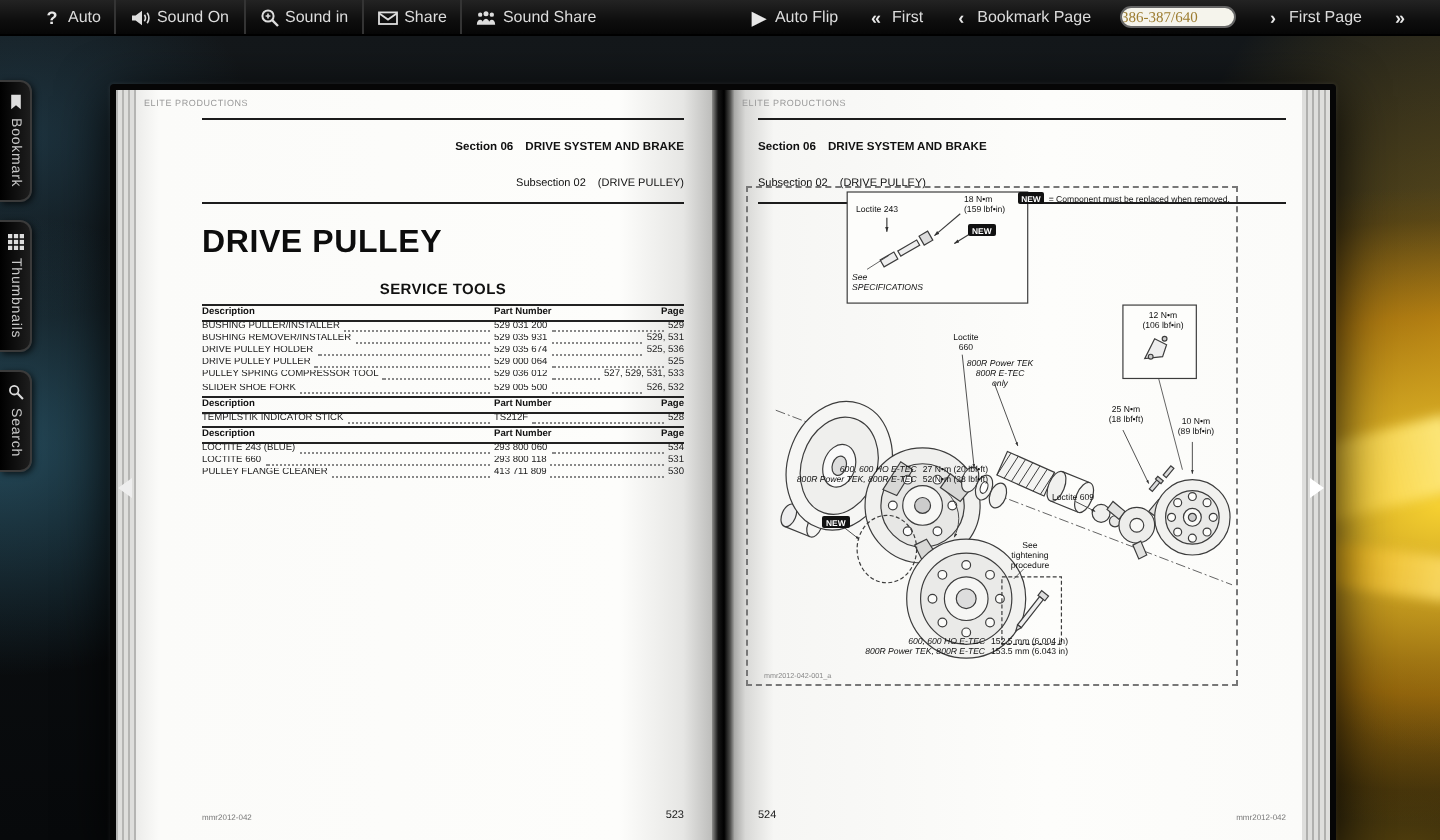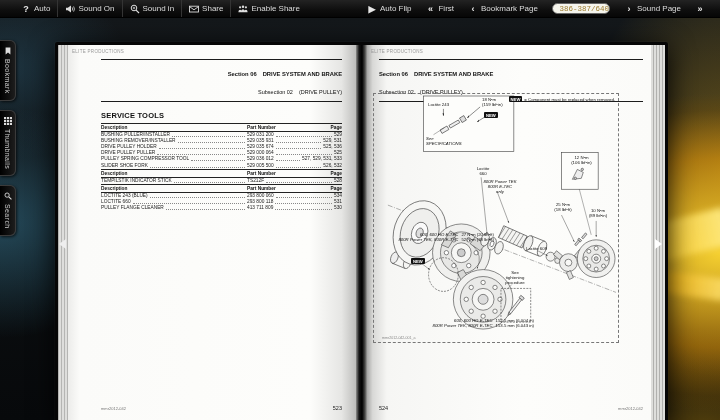--- a/index.html
+++ b/index.html
@@ -12,21 +12,21 @@
     background:linear-gradient(#232323,#0e0e0e 60%,#060606); border-bottom:1px solid #000;
     display:flex; justify-content:space-between; align-items:stretch; padding:0 8px 0 14px; }
   .tb-group { display:flex; align-items:stretch; }
   .tb-item { display:flex; align-items:center; gap:3px; color:#dcdcdc; font-size:8px;
     padding:0 7px; cursor:pointer; white-space:nowrap; }
   .tb-left .tb-item + .tb-item { border-left:1px solid #343434; }
   .tb-icon { display:inline-flex; align-items:center; justify-content:center; width:10px; height:10px; }
   .tb-icon svg { width:10px; height:10px; }
   .tb-icon-text { color:#e8e8e8; font-size:9px; line-height:10px; font-weight:bold; }
   .page-input { width:58px; height:11px; border:1px solid #666; border-radius:6px; background:#f5f4ec;
-    color:#9c7c30; font-size:7.5px; text-align:right; font-family:Liberation Mono, monospace; padding:0; }
+    color:#9c7c30; font-size:7.5px; text-align:left; font-family:Liberation Serif, serif; padding:0; }
 
   
   .main { position:absolute; left:0; right:0; top:18px; bottom:0;
     background:
       radial-gradient(320px 210px at 720px 235px, rgba(255,216,50,.95), rgba(255,170,10,.5) 45%, rgba(130,85,0,.18) 68%, transparent 76%),
       radial-gradient(210px 300px at 726px 150px, rgba(255,195,35,.38), transparent 70%),
       radial-gradient(260px 130px at 705px 405px, rgba(210,155,15,.35), transparent 72%),
       radial-gradient(210px 160px at 0px 205px, rgba(60,130,160,.5), transparent 72%),
       radial-gradient(170px 130px at 10px 50px, rgba(50,110,140,.33), transparent 70%),
       linear-gradient(180deg,#14181b 0%, #0b0e10 60%, #07090b 100%); }
@@ -67,21 +67,21 @@
   .hdr .l2 { font-size:5.5px; }
   .hdr .gap { display:inline-block; width:6px; }
   .pg-footer { position:absolute; bottom:10px; display:flex; justify-content:space-between; align-items:flex-end; }
   .foot-code { font-size:4px; color:#777; }
   .foot-num { font-size:5.5px; color:#222; }
 
   
   .lp-content { position:absolute; left:33px; right:14px; top:14px; color:#1a1a1a; }
   .lp-content .hdr { text-align:right; }
   .lp-title { font-size:16px; font-weight:bold; letter-spacing:.3px; margin:11px 0 3px; color:#0d0d0d; }
-  .sec-heading { font-size:7.5px; font-weight:bold; letter-spacing:.2px; margin:9px 0 2.5px; color:#111; }
+  .sec-heading { font-size:7.5px; font-weight:bold; letter-spacing:.2px; margin:9px 0 2.5px; color:#111;text-align:center; }
   .tbl-head { display:flex; border-top:1.6px solid #222; border-bottom:1px solid #222; font-weight:bold;
     font-size:4.8px; padding:1px 0; color:#111; }
   .th-desc { flex:0 0 146px; }
   .th-part { flex:1; }
   .tbl-row { display:flex; font-size:4.8px; line-height:6.2px; color:#222; }
   .cl { flex:0 0 146px; display:flex; overflow:hidden; }
   .cm { flex:1; display:flex; overflow:hidden; }
   .desc, .part, .pgv { white-space:nowrap; }
   .dots { flex:1; border-bottom:1px dotted #888; margin:0 2px 1.2px; }
   .lp-footer { left:33px; right:14px; }
@@ -145,42 +145,42 @@
           <span class="tb-icon">
             <svg viewBox="0 0 12 10">
               <g fill="#ddd">
                 <circle cx="2.5" cy="3" r="1.3"></circle>
                 <circle cx="6" cy="2.4" r="1.5"></circle>
                 <circle cx="9.5" cy="3" r="1.3"></circle>
                 <path d="M0.5 9c0-2 1-3 2-3s2 1 2 3zM3.8 9c0-2.4 1-3.6 2.2-3.6S8.2 6.6 8.2 9zM7.5 9c0-2 1-3 2-3s2 1 2 3z"></path>
               </g>
             </svg>
           </span>
-          <span class="tb-label">Enable Share</span>
+          <span class="tb-label">Sound Share</span>
         </div>
       </div>
     <div class="tb-group tb-right" id="tbRight">
         <div class="tb-item">
           <span class="tb-icon tb-icon-text">▶</span>
           <span class="tb-label">Auto Flip</span>
         </div>
         <div class="tb-item">
           <span class="tb-icon tb-icon-text">«</span>
           <span class="tb-label">First</span>
         </div>
         <div class="tb-item">
           <span class="tb-icon tb-icon-text">‹</span>
           <span class="tb-label">Bookmark Page</span>
         </div>
         <div class="tb-item">
           <input class="page-input" value="386-387/640" style="">
         </div>
         <div class="tb-item">
           <span class="tb-icon tb-icon-text">›</span>
-          <span class="tb-label">Sound Page</span>
+          <span class="tb-label">First Page</span>
         </div>
         <div class="tb-item">
           <span class="tb-icon tb-icon-text">»</span>
         </div>
       </div>
   </div>
 
   <div class="main">
     <div class="ray ray1"></div>
     <div class="ray ray2"></div>
@@ -228,20 +228,21 @@
         <div class="turn-arrow turn-left"></div>
       </div>
 
       <div class="page pleft">
         <div class="watermark">ELITE PRODUCTIONS</div>
         <div class="lp-content">
           <div class="hdr">
             <div><span class="l1">Section 06</span><span class="gap"></span><span class="l1">DRIVE SYSTEM AND BRAKE</span></div>
             <div><span class="l2">Subsection 02</span><span class="gap"></span><span class="l2">(DRIVE PULLEY)</span></div>
           </div>
+          <div class="lp-title">DRIVE PULLEY</div>
           <div id="leftSections">
               <div class="sec-heading">SERVICE TOOLS</div>
               <div class="tbl-head">
                 <span class="th-desc">Description</span>
                 <span class="th-part">Part Number</span>
                 <span class="th-page">Page</span>
               </div>
               <div class="tbl-row">
                 <span class="cl">
                   <span class="desc">BUSHING PULLER/INSTALLER</span>

